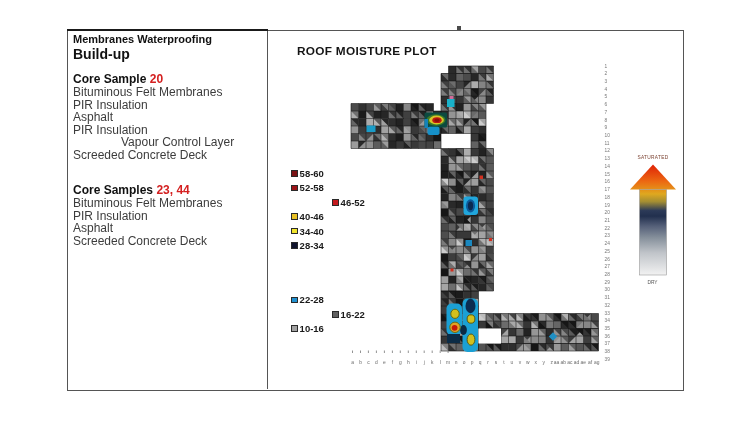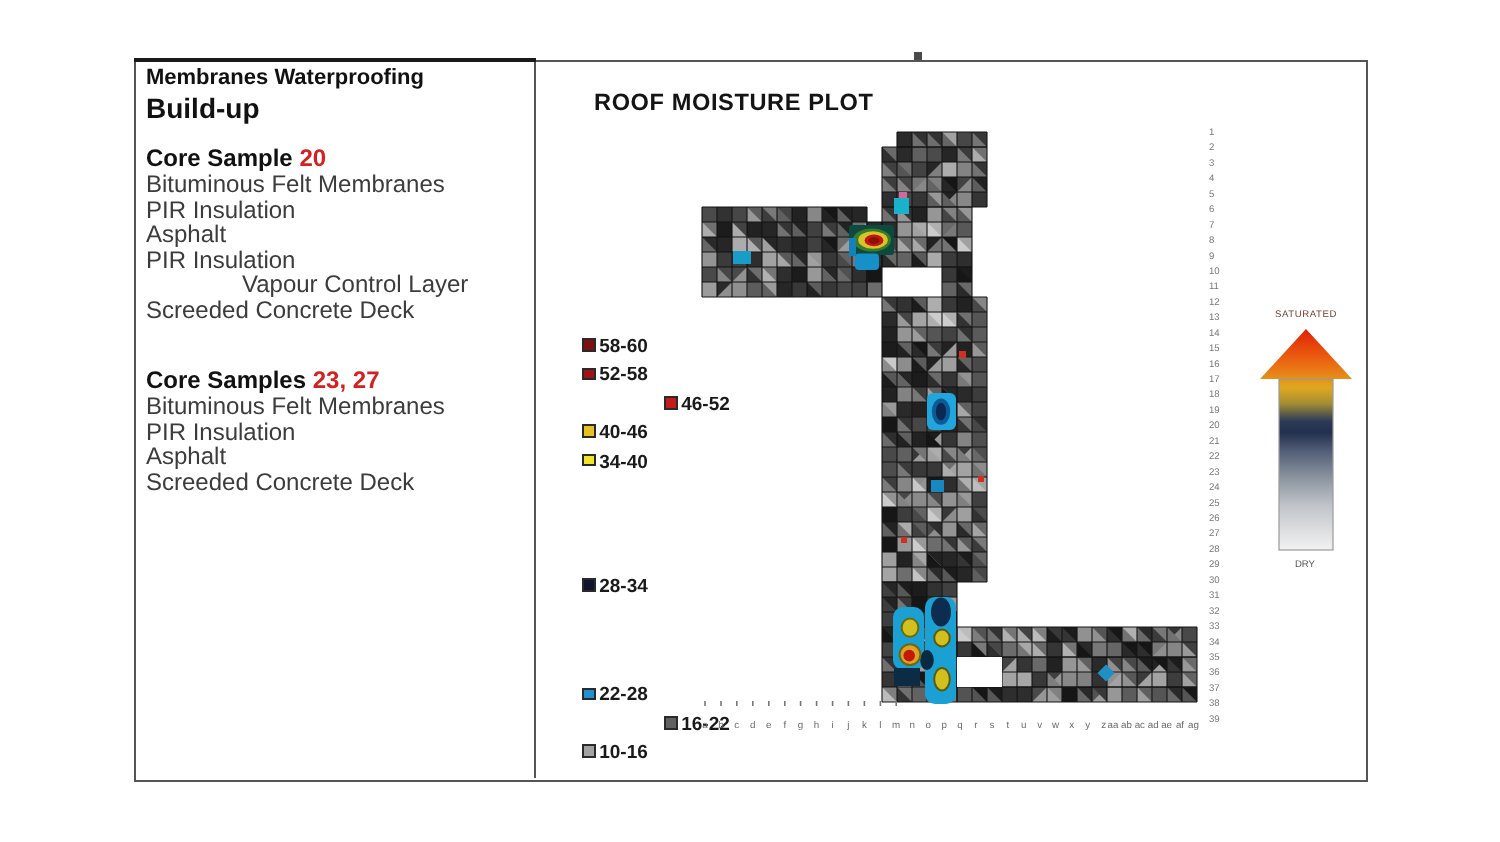--- a/index.html
+++ b/index.html
@@ -21,38 +21,38 @@
 
 <div class="abs t b" style="left:73px;top:72px;">Core Sample <span class="red">20</span></div>
 
 <div class="abs t" style="left:73px;top:85px;">Bituminous Felt Membranes</div>
 <div class="abs t" style="left:73px;top:97.5px;">PIR Insulation</div>
 <div class="abs t" style="left:73px;top:110px;">Asphalt</div>
 <div class="abs t" style="left:73px;top:122.5px;">PIR Insulation</div>
 <div class="abs t" style="left:73px;top:135px;margin-left:48px;">Vapour Control Layer</div>
 <div class="abs t" style="left:73px;top:147.5px;">Screeded Concrete Deck</div>
 
-<div class="abs t b" style="left:73px;top:183px;">Core Samples <span class="red">23, 27</span></div>
+<div class="abs t b" style="left:73px;top:183px;">Core Samples <span class="red">23, 44</span></div>
 
 <div class="abs t" style="left:73px;top:196px;">Bituminous Felt Membranes</div>
 <div class="abs t" style="left:73px;top:208.5px;">PIR Insulation</div>
 <div class="abs t" style="left:73px;top:221px;">Asphalt</div>
 <div class="abs t" style="left:73px;top:233.5px;">Screeded Concrete Deck</div>
 
 <div class="abs" style="left:457px;top:26px;width:4px;height:4px;background:#4a4a4a;"></div>
 
 <div class="abs b" style="left:297px;top:44px;width:400px;font-size:11.8px;letter-spacing:0.3px;color:#141414;">ROOF MOISTURE PLOT</div>
 
 <div class="abs" style="left:291px;top:167px;font-size:9.5px;font-weight:bold;color:#1a1a1a;">
 <div style="position:relative;height:14.4px;line-height:14.4px;"><span style="display:inline-block;width:4.6px;height:4.6px;background:#7a1214;border:1px solid #2a2a2a;vertical-align:middle;margin-right:2px;margin-top:-2px;"></span>58-60</div>
 <div style="position:relative;height:14.4px;line-height:14.4px;"><span style="display:inline-block;width:4.6px;height:4.6px;background:#9c1418;border:1px solid #2a2a2a;vertical-align:middle;margin-right:2px;margin-top:-2px;"></span>52-58</div>
 <div style="position:relative;height:14.4px;line-height:14.4px;padding-left:41px;"><span style="display:inline-block;width:4.6px;height:4.6px;background:#c41a1e;border:1px solid #2a2a2a;vertical-align:middle;margin-right:2px;margin-top:-2px;"></span>46-52</div>
 <div style="position:relative;height:14.4px;line-height:14.4px;"><span style="display:inline-block;width:4.6px;height:4.6px;background:#e8c024;border:1px solid #2a2a2a;vertical-align:middle;margin-right:2px;margin-top:-2px;"></span>40-46</div>
 <div style="position:relative;height:14.4px;line-height:14.4px;"><span style="display:inline-block;width:4.6px;height:4.6px;background:#f0e42c;border:1px solid #2a2a2a;vertical-align:middle;margin-right:2px;margin-top:-2px;"></span>34-40</div>
-<div style="position:relative;height:14.4px;line-height:14.4px;margin-top:48px;"><span style="display:inline-block;width:4.6px;height:4.6px;background:#10142e;border:1px solid #2a2a2a;vertical-align:middle;margin-right:2px;margin-top:-2px;"></span>28-34</div>
+<div style="position:relative;height:14.4px;line-height:14.4px;"><span style="display:inline-block;width:4.6px;height:4.6px;background:#10142e;border:1px solid #2a2a2a;vertical-align:middle;margin-right:2px;margin-top:-2px;"></span>28-34</div>
 <div style="position:relative;height:14.4px;line-height:14.4px;margin-top:40px;"><span style="display:inline-block;width:4.6px;height:4.6px;background:#2090d0;border:1px solid #2a2a2a;vertical-align:middle;margin-right:2px;margin-top:-2px;"></span>22-28</div>
 <div style="position:relative;height:14.4px;line-height:14.4px;text-align:right;"><span style="display:inline-block;width:4.6px;height:4.6px;background:#616161;border:1px solid #2a2a2a;vertical-align:middle;margin-right:2px;margin-top:-2px;"></span>16-22</div>
 <div style="position:relative;height:14.4px;line-height:14.4px;"><span style="display:inline-block;width:4.6px;height:4.6px;background:#a2a2a2;border:1px solid #2a2a2a;vertical-align:middle;margin-right:2px;margin-top:-2px;"></span>10-16</div>
 </div>
 
 <svg class="abs" style="left:0;top:0;" width="750" height="421" viewBox="0 0 750 421">
 
 <defs>
       <clipPath id="roofclip">
         <rect x="448.5" y="66.0" width="45.0" height="7.5"></rect>

